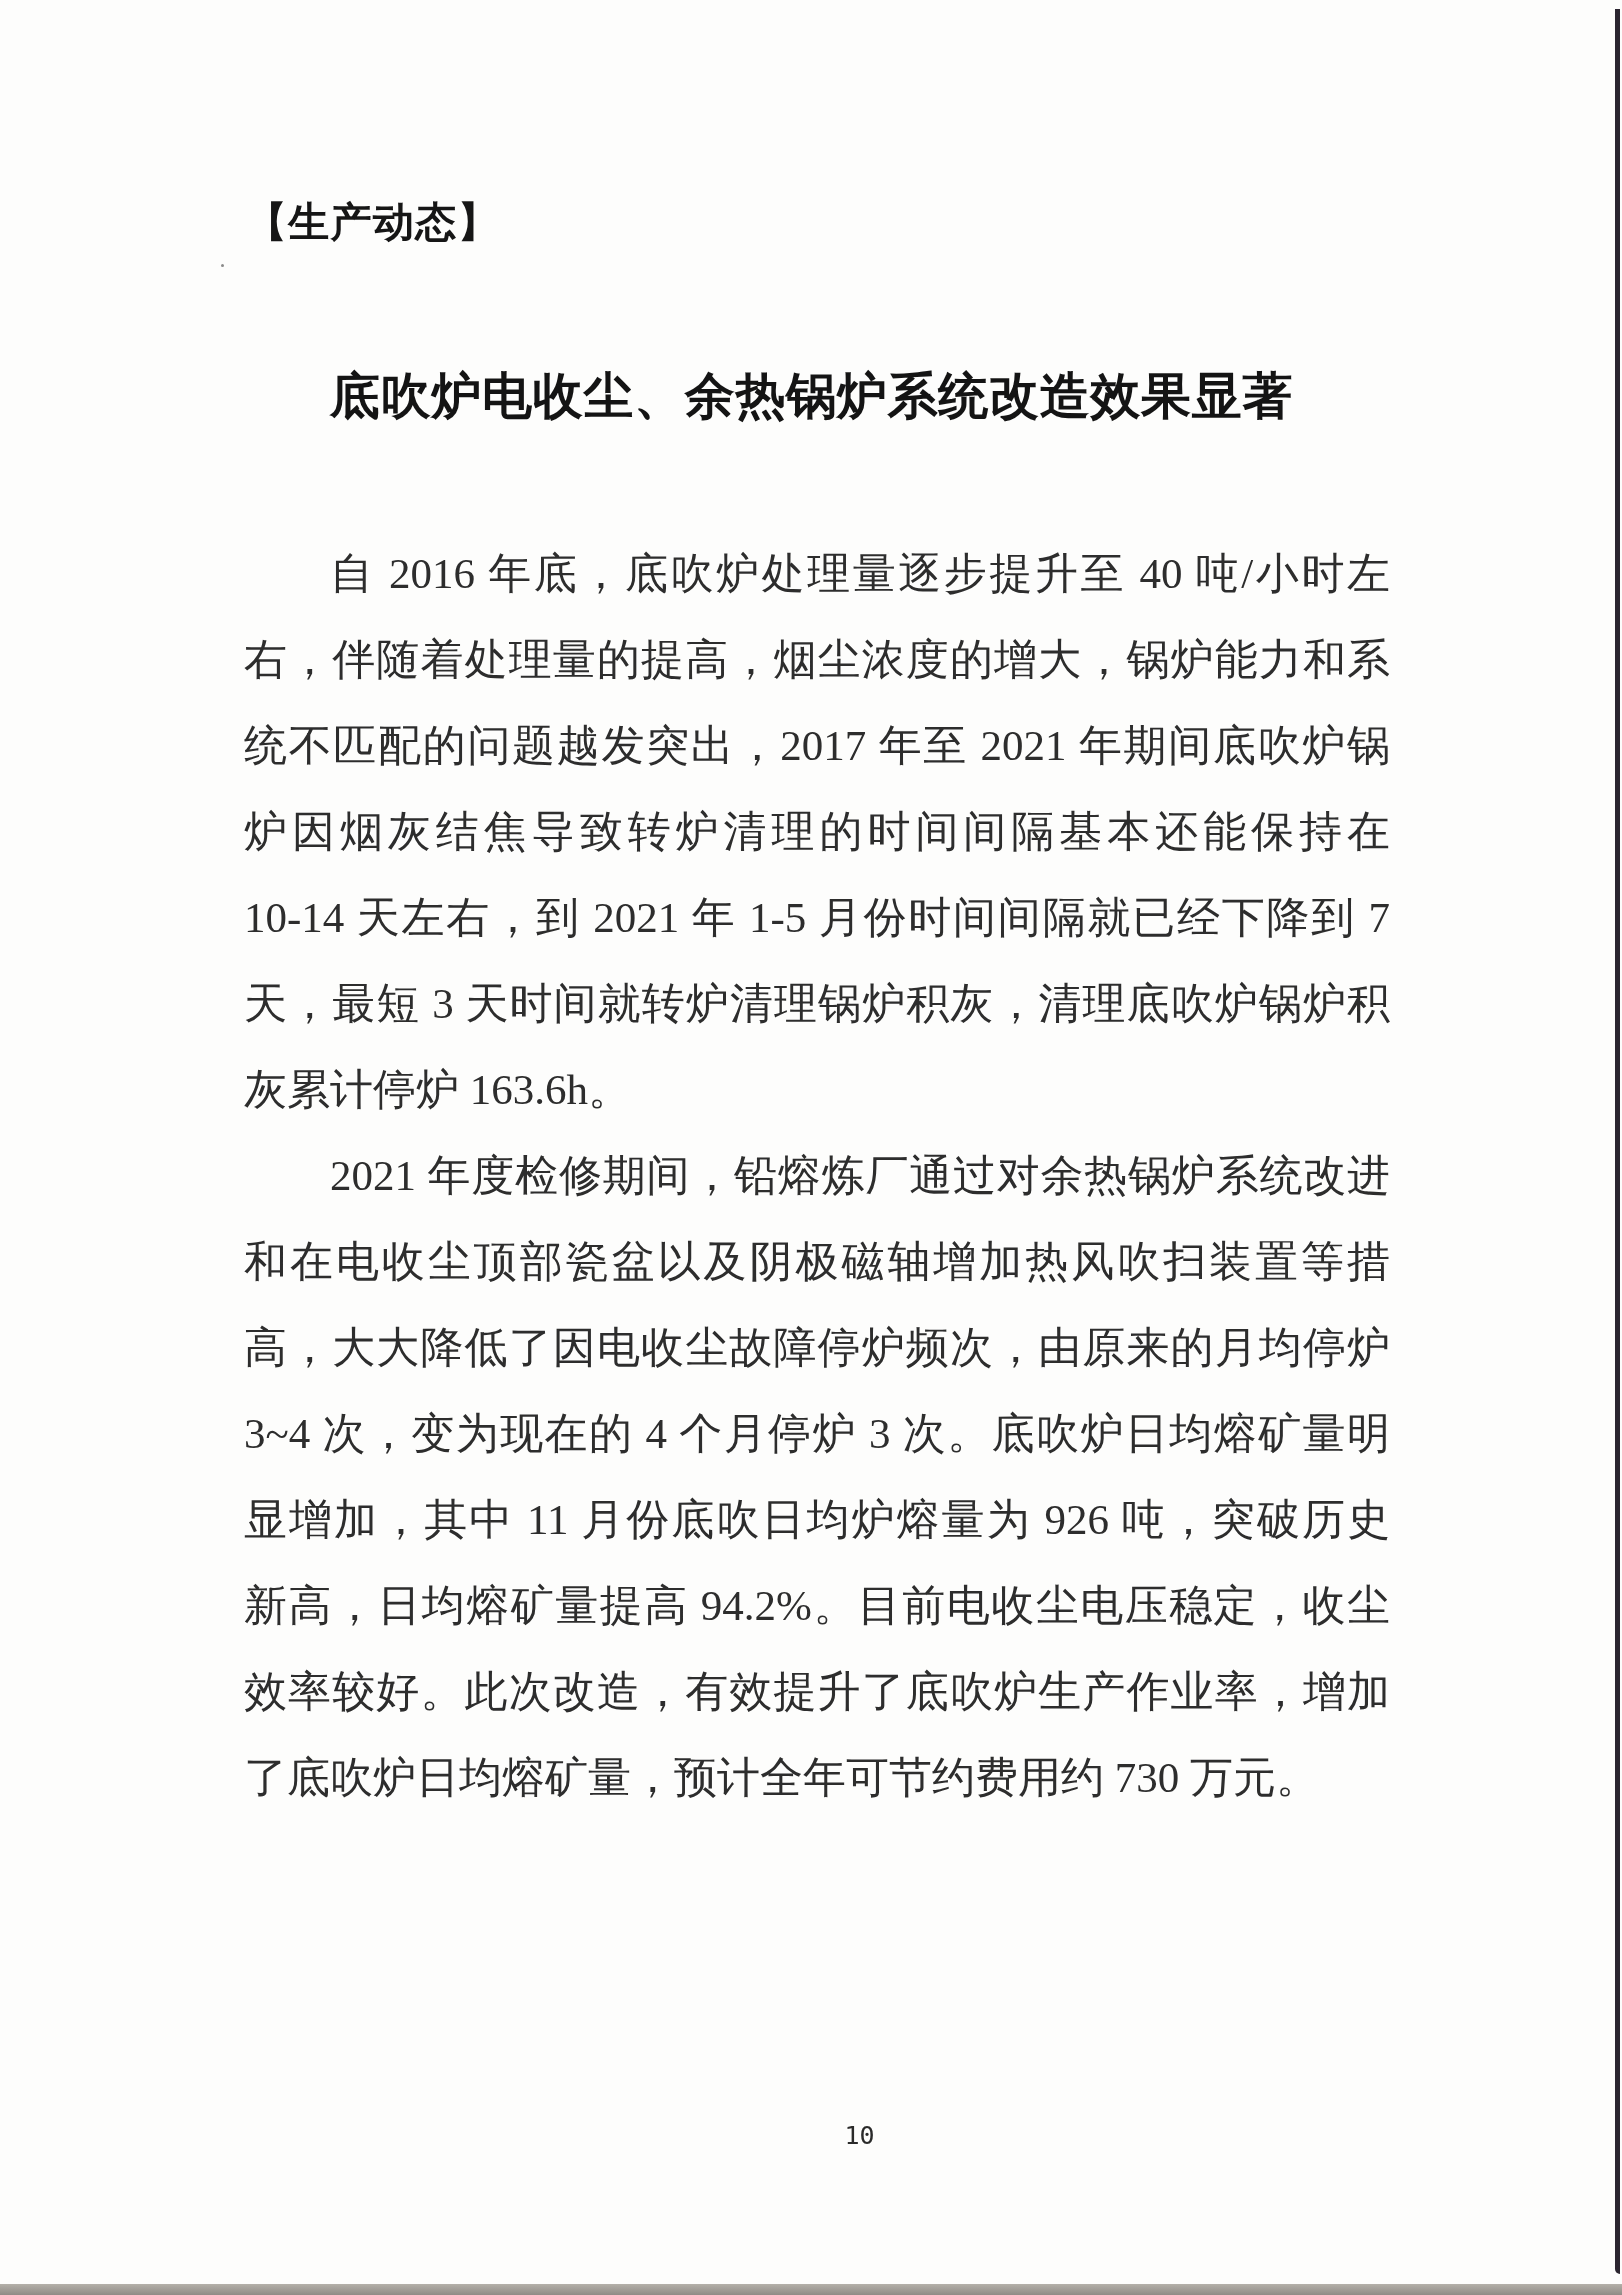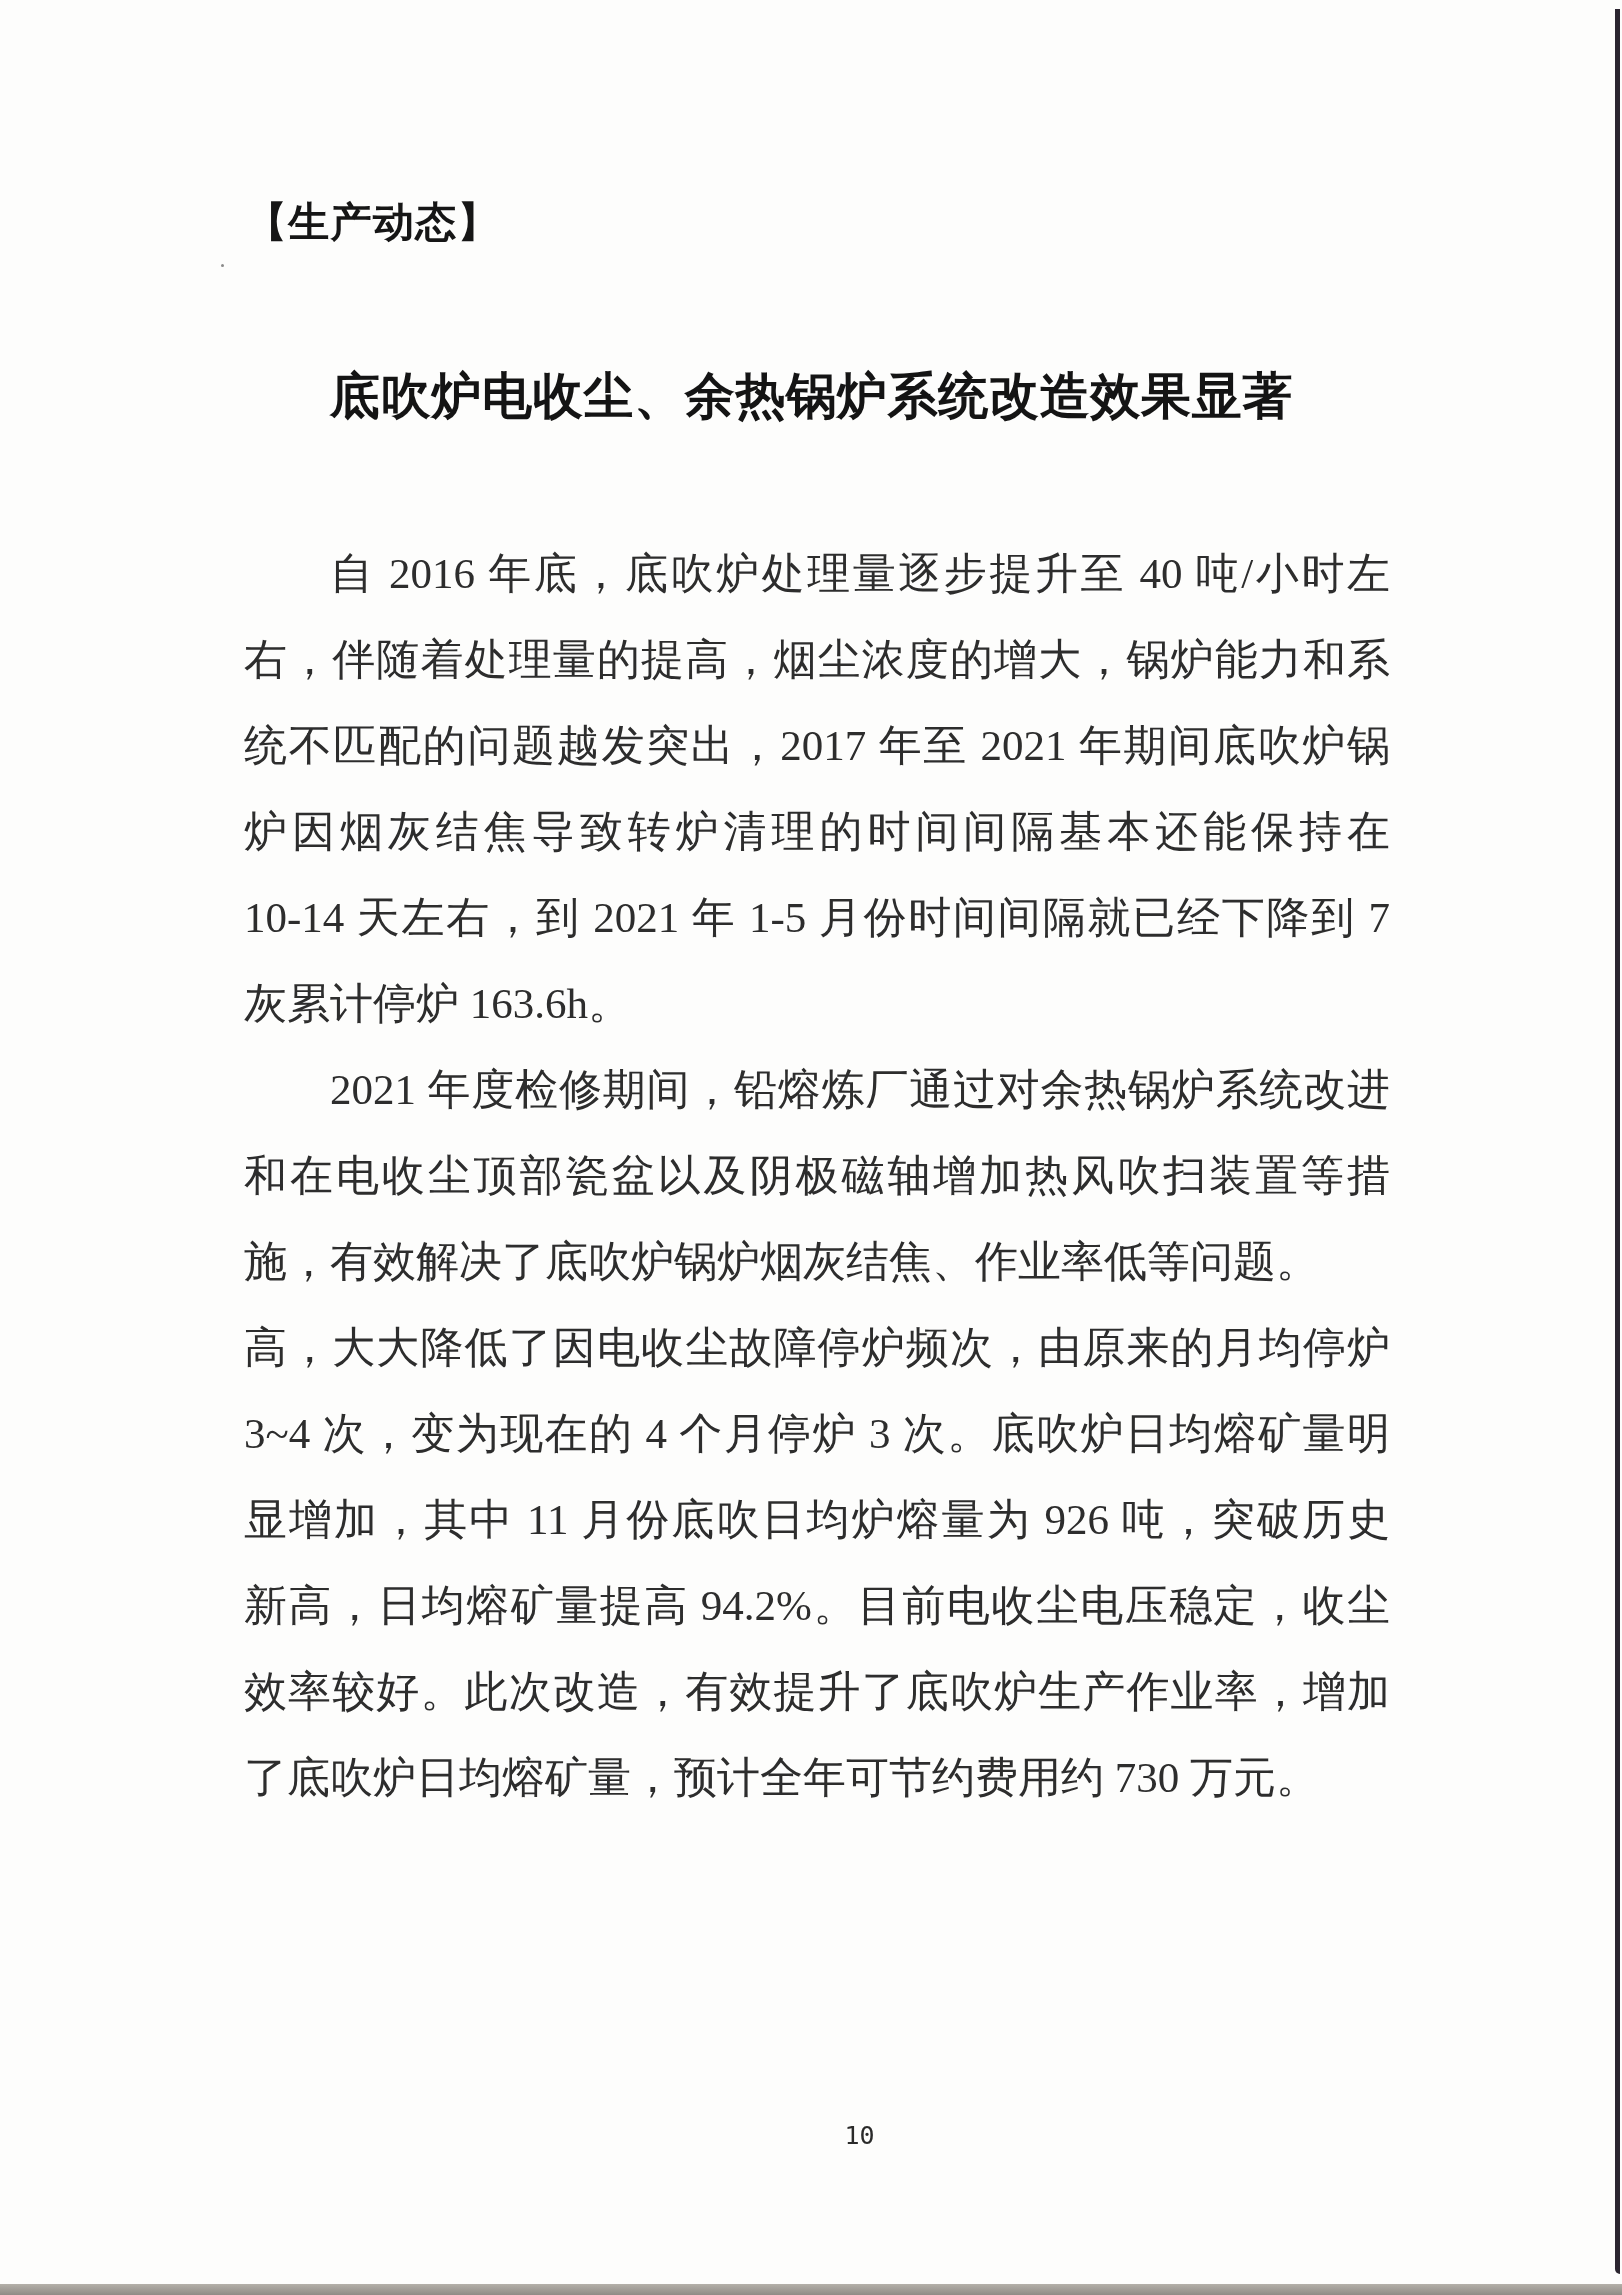--- a/index.html
+++ b/index.html
@@ -126,24 +126,24 @@
   <div class="section-header">【生产动态】</div>
 
   <h1 class="article-title">底吹炉电收尘、余热锅炉系统改造效果显著</h1>
 
   <div class="article-body">
       <div class="line indent">自 2016 年底，底吹炉处理量逐步提升至 40 吨/小时左</div>
       <div class="line">右，伴随着处理量的提高，烟尘浓度的增大，锅炉能力和系</div>
       <div class="line">统不匹配的问题越发突出，2017 年至 2021 年期间底吹炉锅</div>
       <div class="line">炉因烟灰结焦导致转炉清理的时间间隔基本还能保持在</div>
       <div class="line">10-14 天左右，到 2021 年 1-5 月份时间间隔就已经下降到 7</div>
+      <div class="line">天，最短 3 天时间就转炉清理锅炉积灰，清理底吹炉锅炉积</div>
       <div class="line last">灰累计停炉 163.6h。</div>
       <div class="line indent">2021 年度检修期间，铅熔炼厂通过对余热锅炉系统改进</div>
       <div class="line">和在电收尘顶部瓷盆以及阴极磁轴增加热风吹扫装置等措</div>
-      <div class="line last">施，有效解决了底吹炉锅炉烟灰结焦、作业率低等问题。</div>
       <div class="line">高，大大降低了因电收尘故障停炉频次，由原来的月均停炉</div>
       <div class="line">3~4 次，变为现在的 4 个月停炉 3 次。底吹炉日均熔矿量明</div>
       <div class="line">显增加，其中 11 月份底吹日均炉熔量为 926 吨，突破历史</div>
       <div class="line">新高，日均熔矿量提高 94.2%。目前电收尘电压稳定，收尘</div>
       <div class="line">效率较好。此次改造，有效提升了底吹炉生产作业率，增加</div>
       <div class="line last">了底吹炉日均熔矿量，预计全年可节约费用约 730 万元。</div>
     </div>
 
 
   <div class="page-number">10</div>

